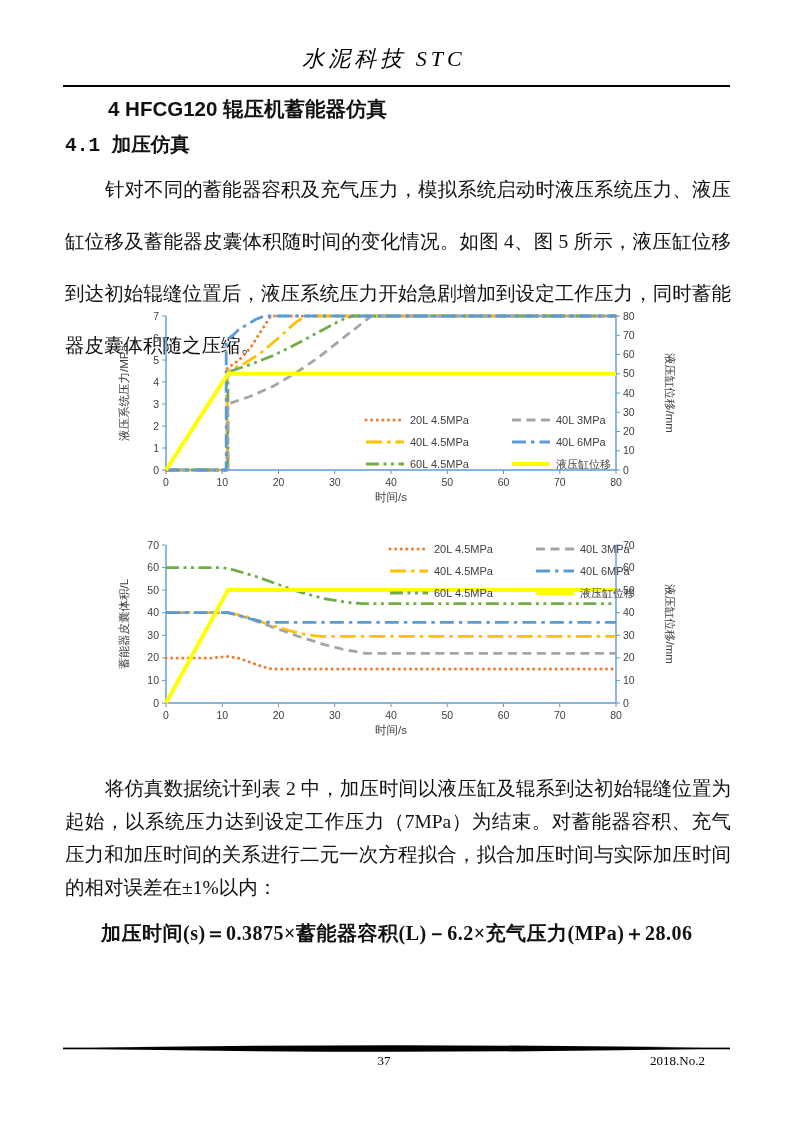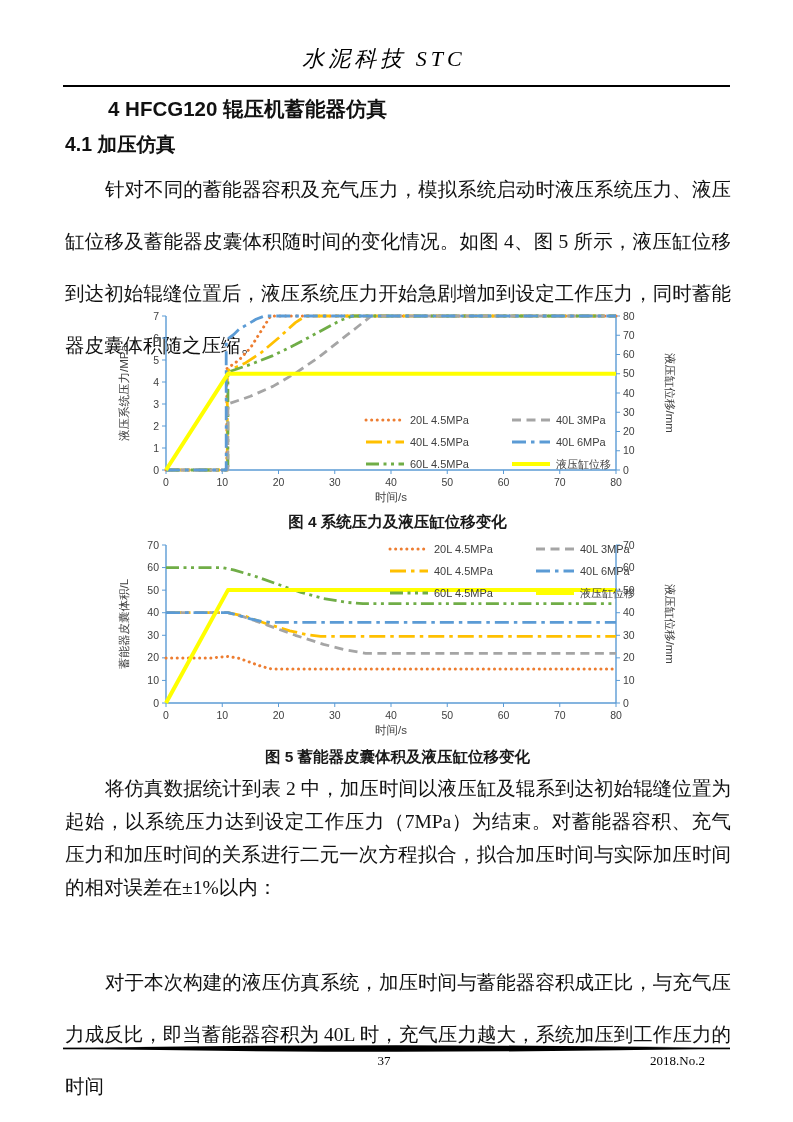--- a/index.html
+++ b/index.html
@@ -4,21 +4,21 @@
 <style>
   html,body{margin:0;padding:0;background:#ffffff;}
   .page{position:relative;width:768px;height:1122px;background:#fff;overflow:hidden;
         font-family:"Liberation Serif","DejaVu Serif",serif;color:#111;}
   .journal-title{position:absolute;top:44px;left:0;right:0;text-align:center;
         font-style:italic;font-size:22px;letter-spacing:4px;color:#000;}
   .header-rule{position:absolute;top:85px;left:63px;width:667px;height:2px;background:#000;}
   .h1{position:absolute;top:95px;left:65px;width:665px;
         font-family:"Liberation Sans","DejaVu Sans",sans-serif;font-weight:bold;font-size:20.5px;margin-left:43px;}
   .h2{position:absolute;top:131px;left:65px;width:665px;
-        font-family:Liberation Sans, sans-serif;font-weight:bold;font-size:19.5px;}
+        font-family:Liberation Mono, monospace;font-weight:bold;font-size:19.5px;}
   .para{position:absolute;left:65px;width:666px;font-size:19.5px;line-height:52px;
         text-align:justify;text-indent:2.05em;}
   .p1{top:164px;}
   .p2{top:772px;line-height:33px;}
   .p3{top:957px;}
   .caption{position:absolute;left:65px;width:665px;text-align:center;
         font-family:"Liberation Sans","DejaVu Sans",sans-serif;font-weight:bold;font-size:15.5px;color:#1a1a1a;}
   .cap4{top:512px;}
   .cap5{top:747px;}
   .equation{position:absolute;top:920px;left:65px;width:666px;font-weight:bold;font-size:20px;
@@ -117,21 +117,20 @@
         <text x="292" y="140" class="legend">40L 4.5MPa</text>
         <line x1="248" y1="158" x2="286" y2="158" stroke="#70AD47" stroke-width="2.8" stroke-dasharray="13 4.5 3 4.5 3 4.5" stroke-linecap="butt"></line>
         <text x="292" y="162" class="legend">60L 4.5MPa</text>
         <line x1="394" y1="114" x2="432" y2="114" stroke="#A5A5A5" stroke-width="2.8" stroke-dasharray="9 5.5" stroke-linecap="butt"></line>
         <text x="438" y="118" class="legend">40L 3MPa</text>
         <line x1="394" y1="136" x2="432" y2="136" stroke="#5B9BD5" stroke-width="2.8" stroke-dasharray="14 5 3.5 5" stroke-linecap="butt"></line>
         <text x="438" y="140" class="legend">40L 6MPa</text>
         <line x1="394" y1="158" x2="432" y2="158" stroke="#FFFF00" stroke-width="4" stroke-dasharray="" stroke-linecap="butt"></line>
         <text x="438" y="162" class="legend">液压缸位移</text>
       </svg></div>
-  <div class="caption cap4">图 4 系统压力及液压缸位移变化</div>
 
   <div class="chart chart2"><svg viewBox="0 0 560 208" width="560" height="208">
         <line x1="48" y1="8" x2="48" y2="166" stroke="#5B9BD5" stroke-width="1.4"></line>
         <line x1="498" y1="8" x2="498" y2="166" stroke="#5B9BD5" stroke-width="1.4"></line>
         <line x1="48" y1="166" x2="498" y2="166" stroke="#5B9BD5" stroke-width="1.4"></line>
         <line x1="44" y1="166" x2="48" y2="166" stroke="#5B9BD5"></line>
         <text x="41" y="169.5" text-anchor="end" class="tick">0</text>
         <line x1="44" y1="143.42857142857144" x2="48" y2="143.42857142857144" stroke="#5B9BD5"></line>
         <text x="41" y="146.92857142857144" text-anchor="end" class="tick">10</text>
         <line x1="44" y1="120.85714285714286" x2="48" y2="120.85714285714286" stroke="#5B9BD5"></line>
@@ -195,26 +194,25 @@
         <text x="316" y="38" class="legend">40L 4.5MPa</text>
         <line x1="272" y1="56" x2="310" y2="56" stroke="#70AD47" stroke-width="2.8" stroke-dasharray="13 4.5 3 4.5 3 4.5" stroke-linecap="butt"></line>
         <text x="316" y="60" class="legend">60L 4.5MPa</text>
         <line x1="418" y1="12" x2="456" y2="12" stroke="#A5A5A5" stroke-width="2.8" stroke-dasharray="9 5.5" stroke-linecap="butt"></line>
         <text x="462" y="16" class="legend">40L 3MPa</text>
         <line x1="418" y1="34" x2="456" y2="34" stroke="#5B9BD5" stroke-width="2.8" stroke-dasharray="14 5 3.5 5" stroke-linecap="butt"></line>
         <text x="462" y="38" class="legend">40L 6MPa</text>
         <line x1="418" y1="56" x2="456" y2="56" stroke="#FFFF00" stroke-width="4" stroke-dasharray="" stroke-linecap="butt"></line>
         <text x="462" y="60" class="legend">液压缸位移</text>
       </svg></div>
-  <div class="caption cap5">图 5 蓄能器皮囊体积及液压缸位移变化</div>
 
   <div class="para p2">将仿真数据统计到表 2 中，加压时间以液压缸及辊系到达初始辊缝位置为起始，以系统压力达到设定工作压力（7MPa）为结束。对蓄能器容积、充气压力和加压时间的关系进行二元一次方程拟合，拟合加压时间与实际加压时间的相对误差在±1%以内：</div>
 
-
-  <div class="para p3">对于本次构建的液压仿真系统，加压时间与蓄能器容积成正比，与充气压力成反比，即当蓄能器容积为 40L 时，充气压力越大，系统加压到工作压力的时间</div>
+  <div class="equation">加压时间(s)＝0.3875×蓄能器容积(L)－6.2×充气压力(MPa)＋28.06</div>
+
 
   <svg class="footer-rule" viewBox="0 0 667 9" preserveAspectRatio="none">
     <rect x="0" y="3.6" width="667" height="1.7" fill="#000"></rect>
     <path d="M0,4.5 Q333,-2 667,4.5 Q333,11 0,4.5 Z" fill="#000"></path>
   </svg>
   <div class="page-number">37</div>
   <div class="issue-number">2018.No.2</div>
 
 </div>
 

